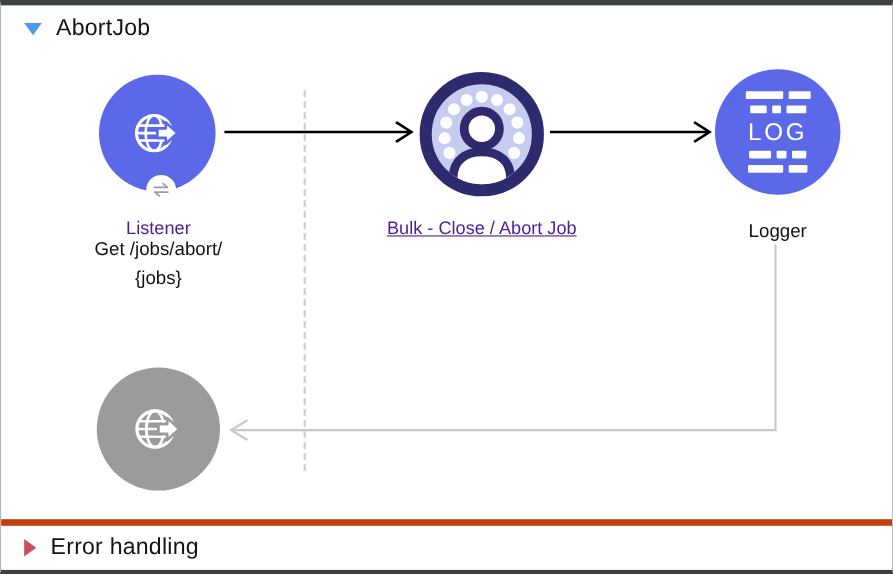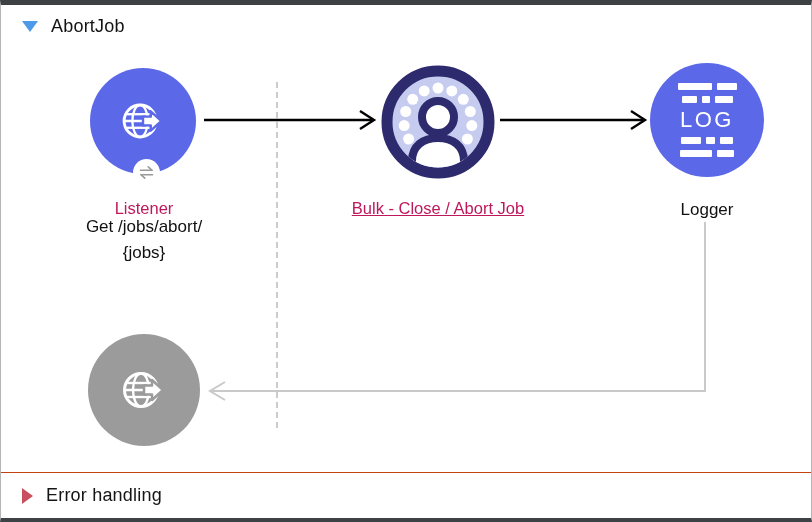--- a/index.html
+++ b/index.html
@@ -16,39 +16,39 @@
     overflow:hidden;
   }
   
   .section-header{
     position:absolute;left:0;width:100%;height:42px;
     display:flex;align-items:center;gap:13px;
     padding-left:21px;box-sizing:border-box;
     background:#fff;
   }
   .flow-header{top:0;}
-  .error-header{top:467px;height:46px;border-top:1px solid #c2410c;}
+  .error-header{top:467px;height:46px;border-top:6px solid #c2410c;}
   .tri-down{width:0;height:0;border-left:8px solid transparent;border-right:8px solid transparent;border-top:11px solid #4d9be8;}
   .tri-right{width:0;height:0;border-top:8px solid transparent;border-bottom:8px solid transparent;border-left:11px solid #c94f5f;}
-  .section-title{font-size:18px;color:#141414;letter-spacing:.2px;}
+  .section-title{font-size:21px;color:#141414;letter-spacing:.2px;}
 
   
   .node-circle{position:absolute;border-radius:50%;display:flex;align-items:center;justify-content:center;}
   .listener-node{left:89px;top:63px;width:106px;height:106px;background:#5b68e8;}
   .logger-node{left:649px;top:58px;width:114px;height:114px;background:#5b68e8;}
   .response-node{left:87px;top:329px;width:112px;height:112px;background:#9b9b9b;}
   .bulk-node{left:377px;top:57px;width:120px;height:120px;}
   .badge{
     position:absolute;left:132px;top:154px;width:27px;height:27px;border-radius:50%;
     background:#fff;display:flex;align-items:center;justify-content:center;
   }
 
   
   .node-label{position:absolute;text-align:center;}
-  .type-label{color:#be185d;font-size:16.5px;}
+  .type-label{color:#4c1d95;font-size:16.5px;}
   .name-label{color:#111;font-size:17px;line-height:26px;}
   .lbl-listener-type{left:43px;top:194px;width:200px;}
   .lbl-listener-name{left:33px;top:209px;width:220px;}
   .lbl-bulk-type{left:287px;top:194px;width:300px;text-decoration:underline;}
   .lbl-bulk-name{left:337px;top:222px;width:200px;}
   .lbl-logger-name{left:606px;top:192px;width:200px;}
 
   
   .dashed-line{position:absolute;left:275px;top:77px;height:346px;width:0;border-left:2px dashed #cccccc;}
   .conn{position:absolute;}

